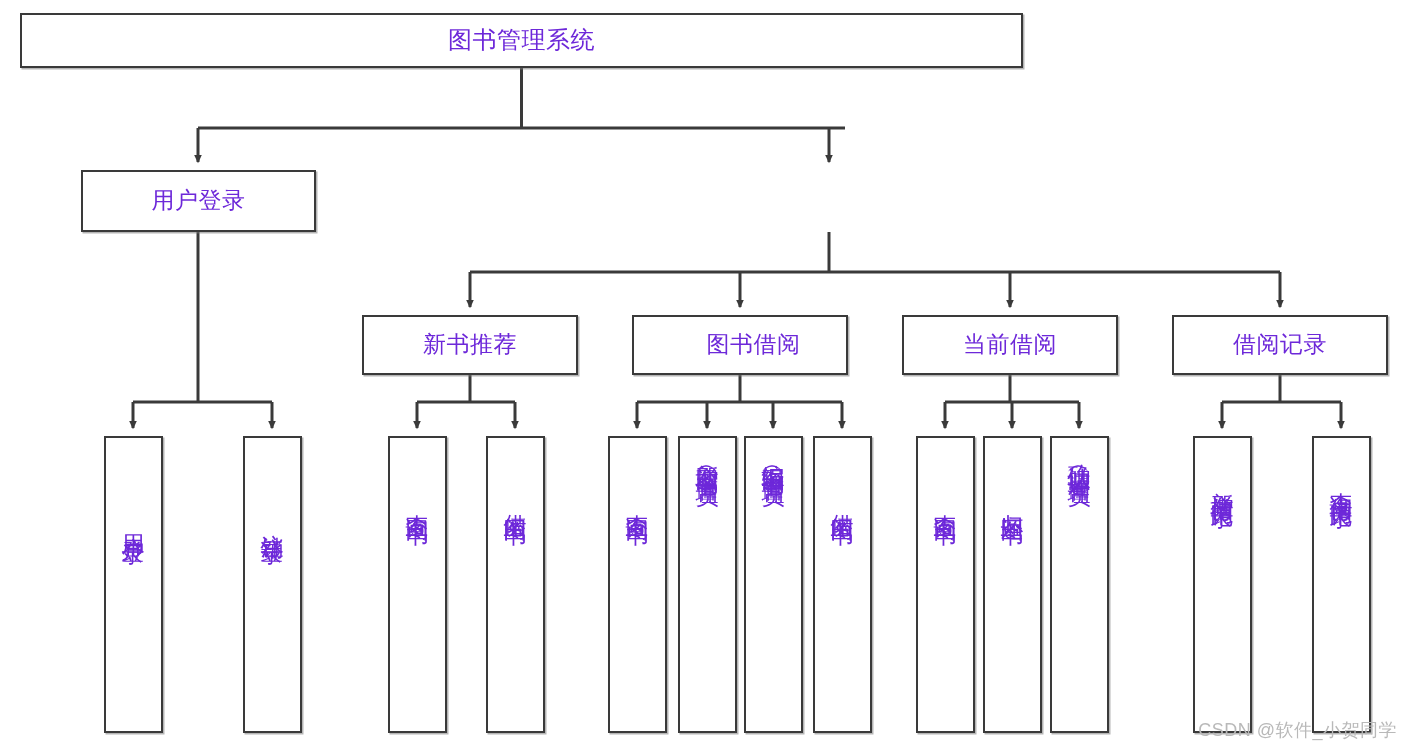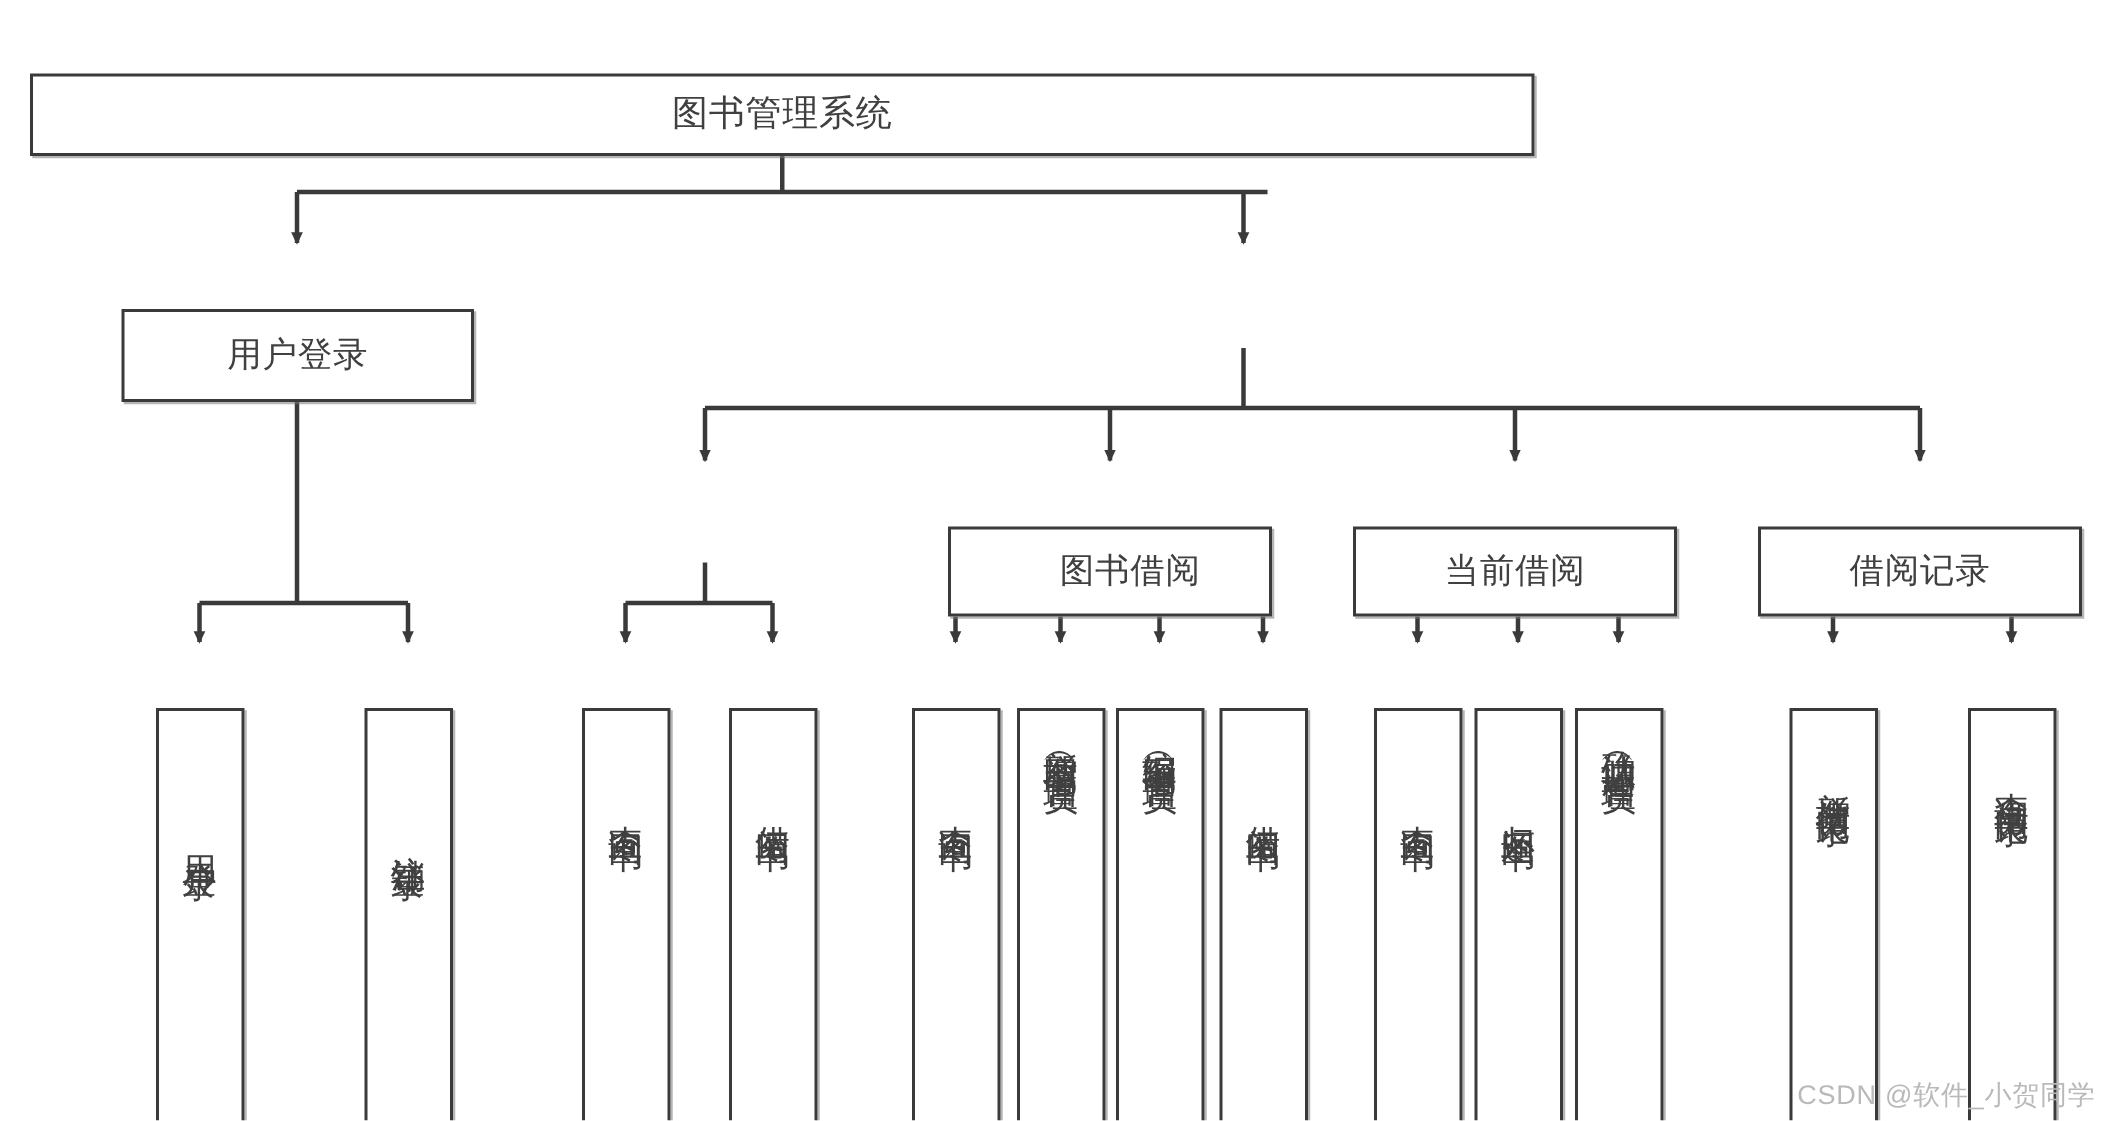--- a/index.html
+++ b/index.html
@@ -30,22 +30,21 @@
   
   .node {
     position: absolute;
     box-sizing: border-box;
     background: #ffffff;
     border: 2px solid #3a3a3a;
     box-shadow: 1.5px 1.5px 0 rgba(120,120,120,0.55);
     display: flex;
     align-items: center;
     justify-content: center;
-    color: #404040;
-    margin-top: 36px;
+    color: #6d28d9;
   }
   .node-label {
     display: block;
     text-align: center;
     line-height: 1.18;
     white-space: nowrap;
   }
   
   .node.horiz .node-label {
     font-size: 23px;
@@ -138,20 +137,23 @@
   </svg>
 
   <div class="node horiz root" style="left:20px; top:13px; width:1003px; height:55px;">
     <span class="node-label">图书管理系统</span>
   </div>
 
   <div class="node horiz" style="left:81px; top:170px; width:235px; height:62px;">
     <span class="node-label">用户登录</span>
   </div>
 
+  <div class="node horiz" style="left:362px; top:315px; width:216px; height:60px;">
+    <span class="node-label">新书推荐</span>
+  </div>
   <div class="node horiz" style="left:632px; top:315px; width:216px; height:60px;padding-left:27px;">
     <span class="node-label">图书借阅</span>
   </div>
   <div class="node horiz" style="left:902px; top:315px; width:216px; height:60px;">
     <span class="node-label">当前借阅</span>
   </div>
   <div class="node horiz" style="left:1172px; top:315px; width:216px; height:60px;">
     <span class="node-label">借阅记录</span>
   </div>
 

